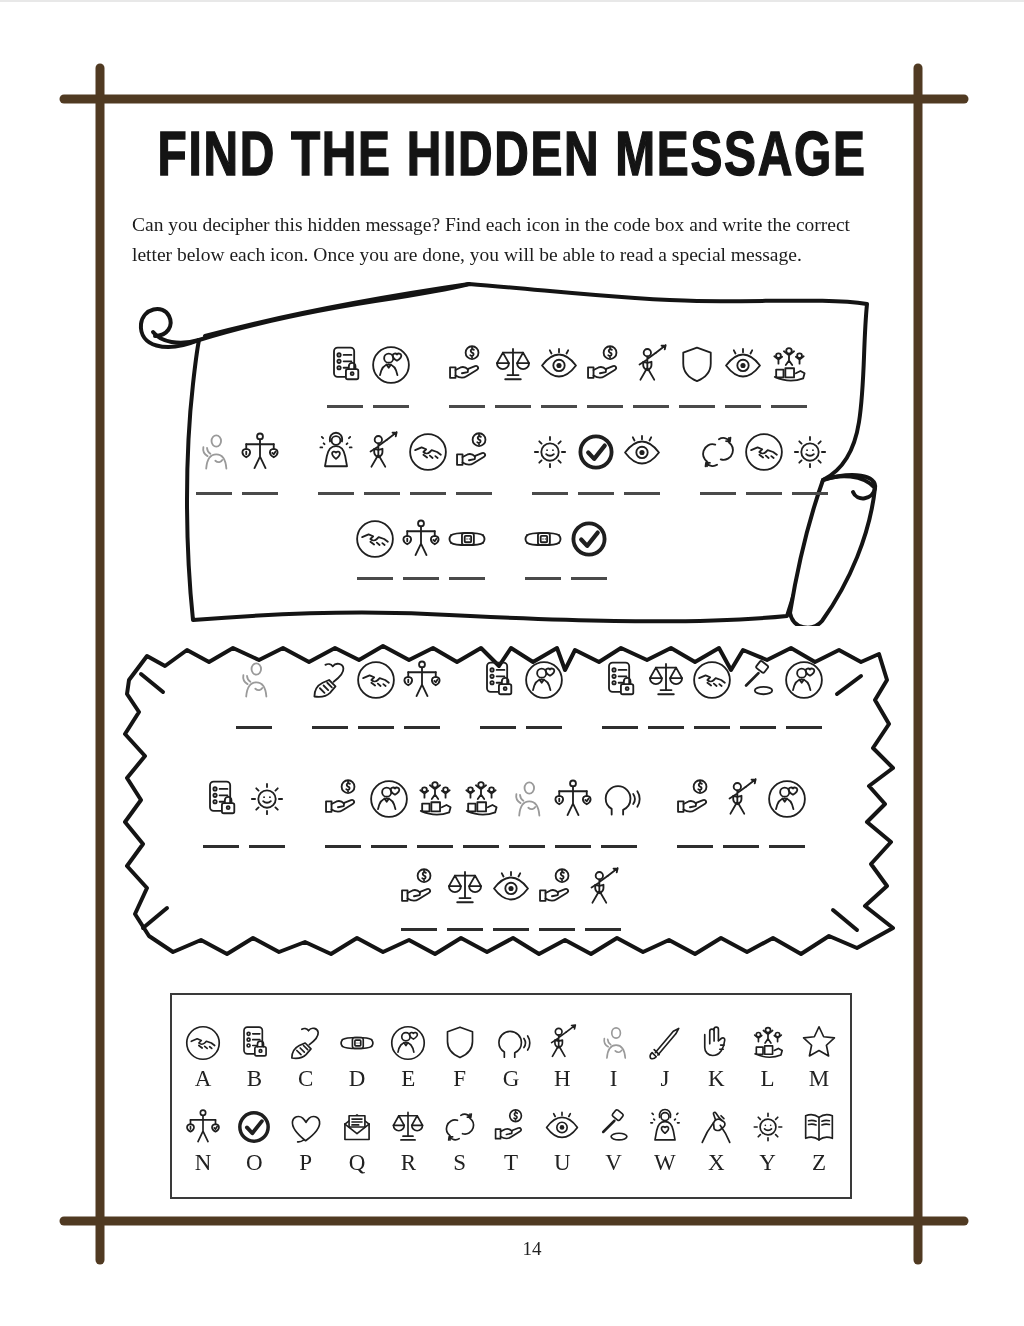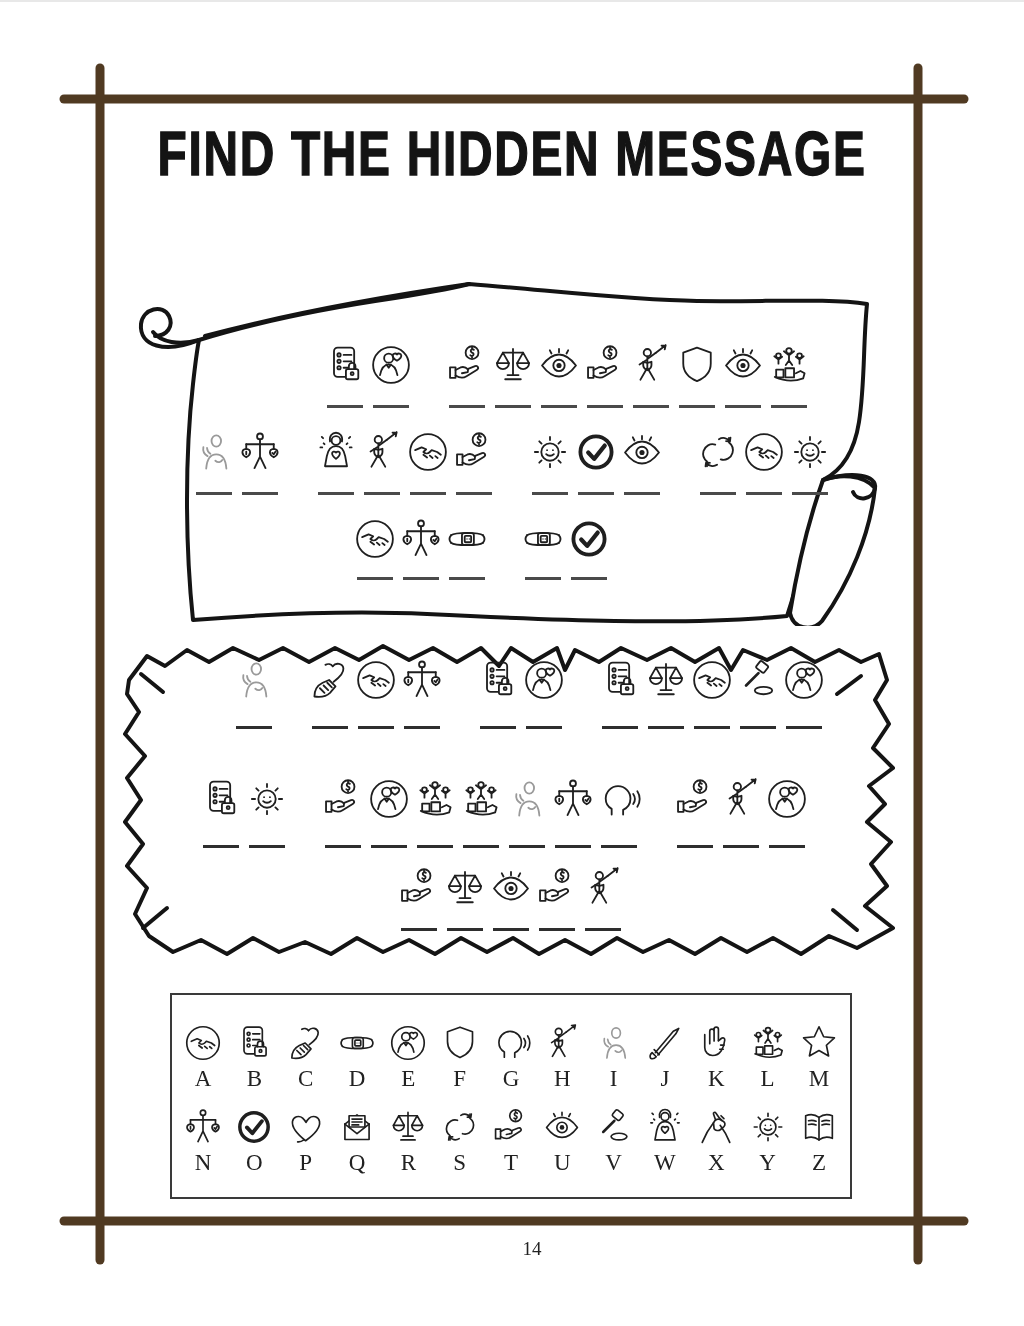--- a/index.html
+++ b/index.html
@@ -64,20 +64,21 @@
     <g stroke="#503a22" stroke-width="9" stroke-linecap="round">
       <line x1="64" y1="97" x2="964" y2="97"></line>
       <line x1="64" y1="1219" x2="964" y2="1219"></line>
       <line x1="100" y1="66" x2="100" y2="1258"></line>
       <line x1="918" y1="66" x2="918" y2="1258"></line>
     </g>
   </svg>
 
   <div class="title">FIND THE HIDDEN MESSAGE</div>
 
+  <div class="instructions">Can you decipher this hidden message? Find each icon in the code box and write the correct letter below each icon. Once you are done, you will be able to read a special message.</div>
 
   <div class="scroll1">
     <svg class="scroll-bg" viewBox="0 0 770 352">
       <g fill="#ffffff" stroke="#141414" stroke-width="4" stroke-linecap="round" stroke-linejoin="round">
         <path d="M72,66 C130,48 200,34 268,24 C310,17 332,13 342,10 C420,16 500,26 570,27 C640,28 702,24 740,30 C736,70 738,110 732,148 C727,180 714,197 696,206 C688,250 672,305 660,342 C560,352 420,346 300,340 C220,336 140,340 66,346 C58,270 58,180 66,110 C68,92 70,76 72,66 Z"></path>
         <path d="M78,62 C160,40 260,22 342,10" fill="none"></path>
         <path d="M72,66 C38,80 12,72 14,50 C16,34 36,30 42,42 C47,52 40,62 28,62" fill="none"></path>
         <path d="M72,66 C52,72 34,68 26,58" fill="none"></path>
         <path d="M748,214 C743,260 723,308 695,347 C685,358 666,355 663,339 C670,296 681,248 696,206 C712,200 736,200 748,214 Z"></path>
         <path d="M696,206 C726,197 750,201 748,214 C746,226 730,228 726,218" fill="none"></path>

